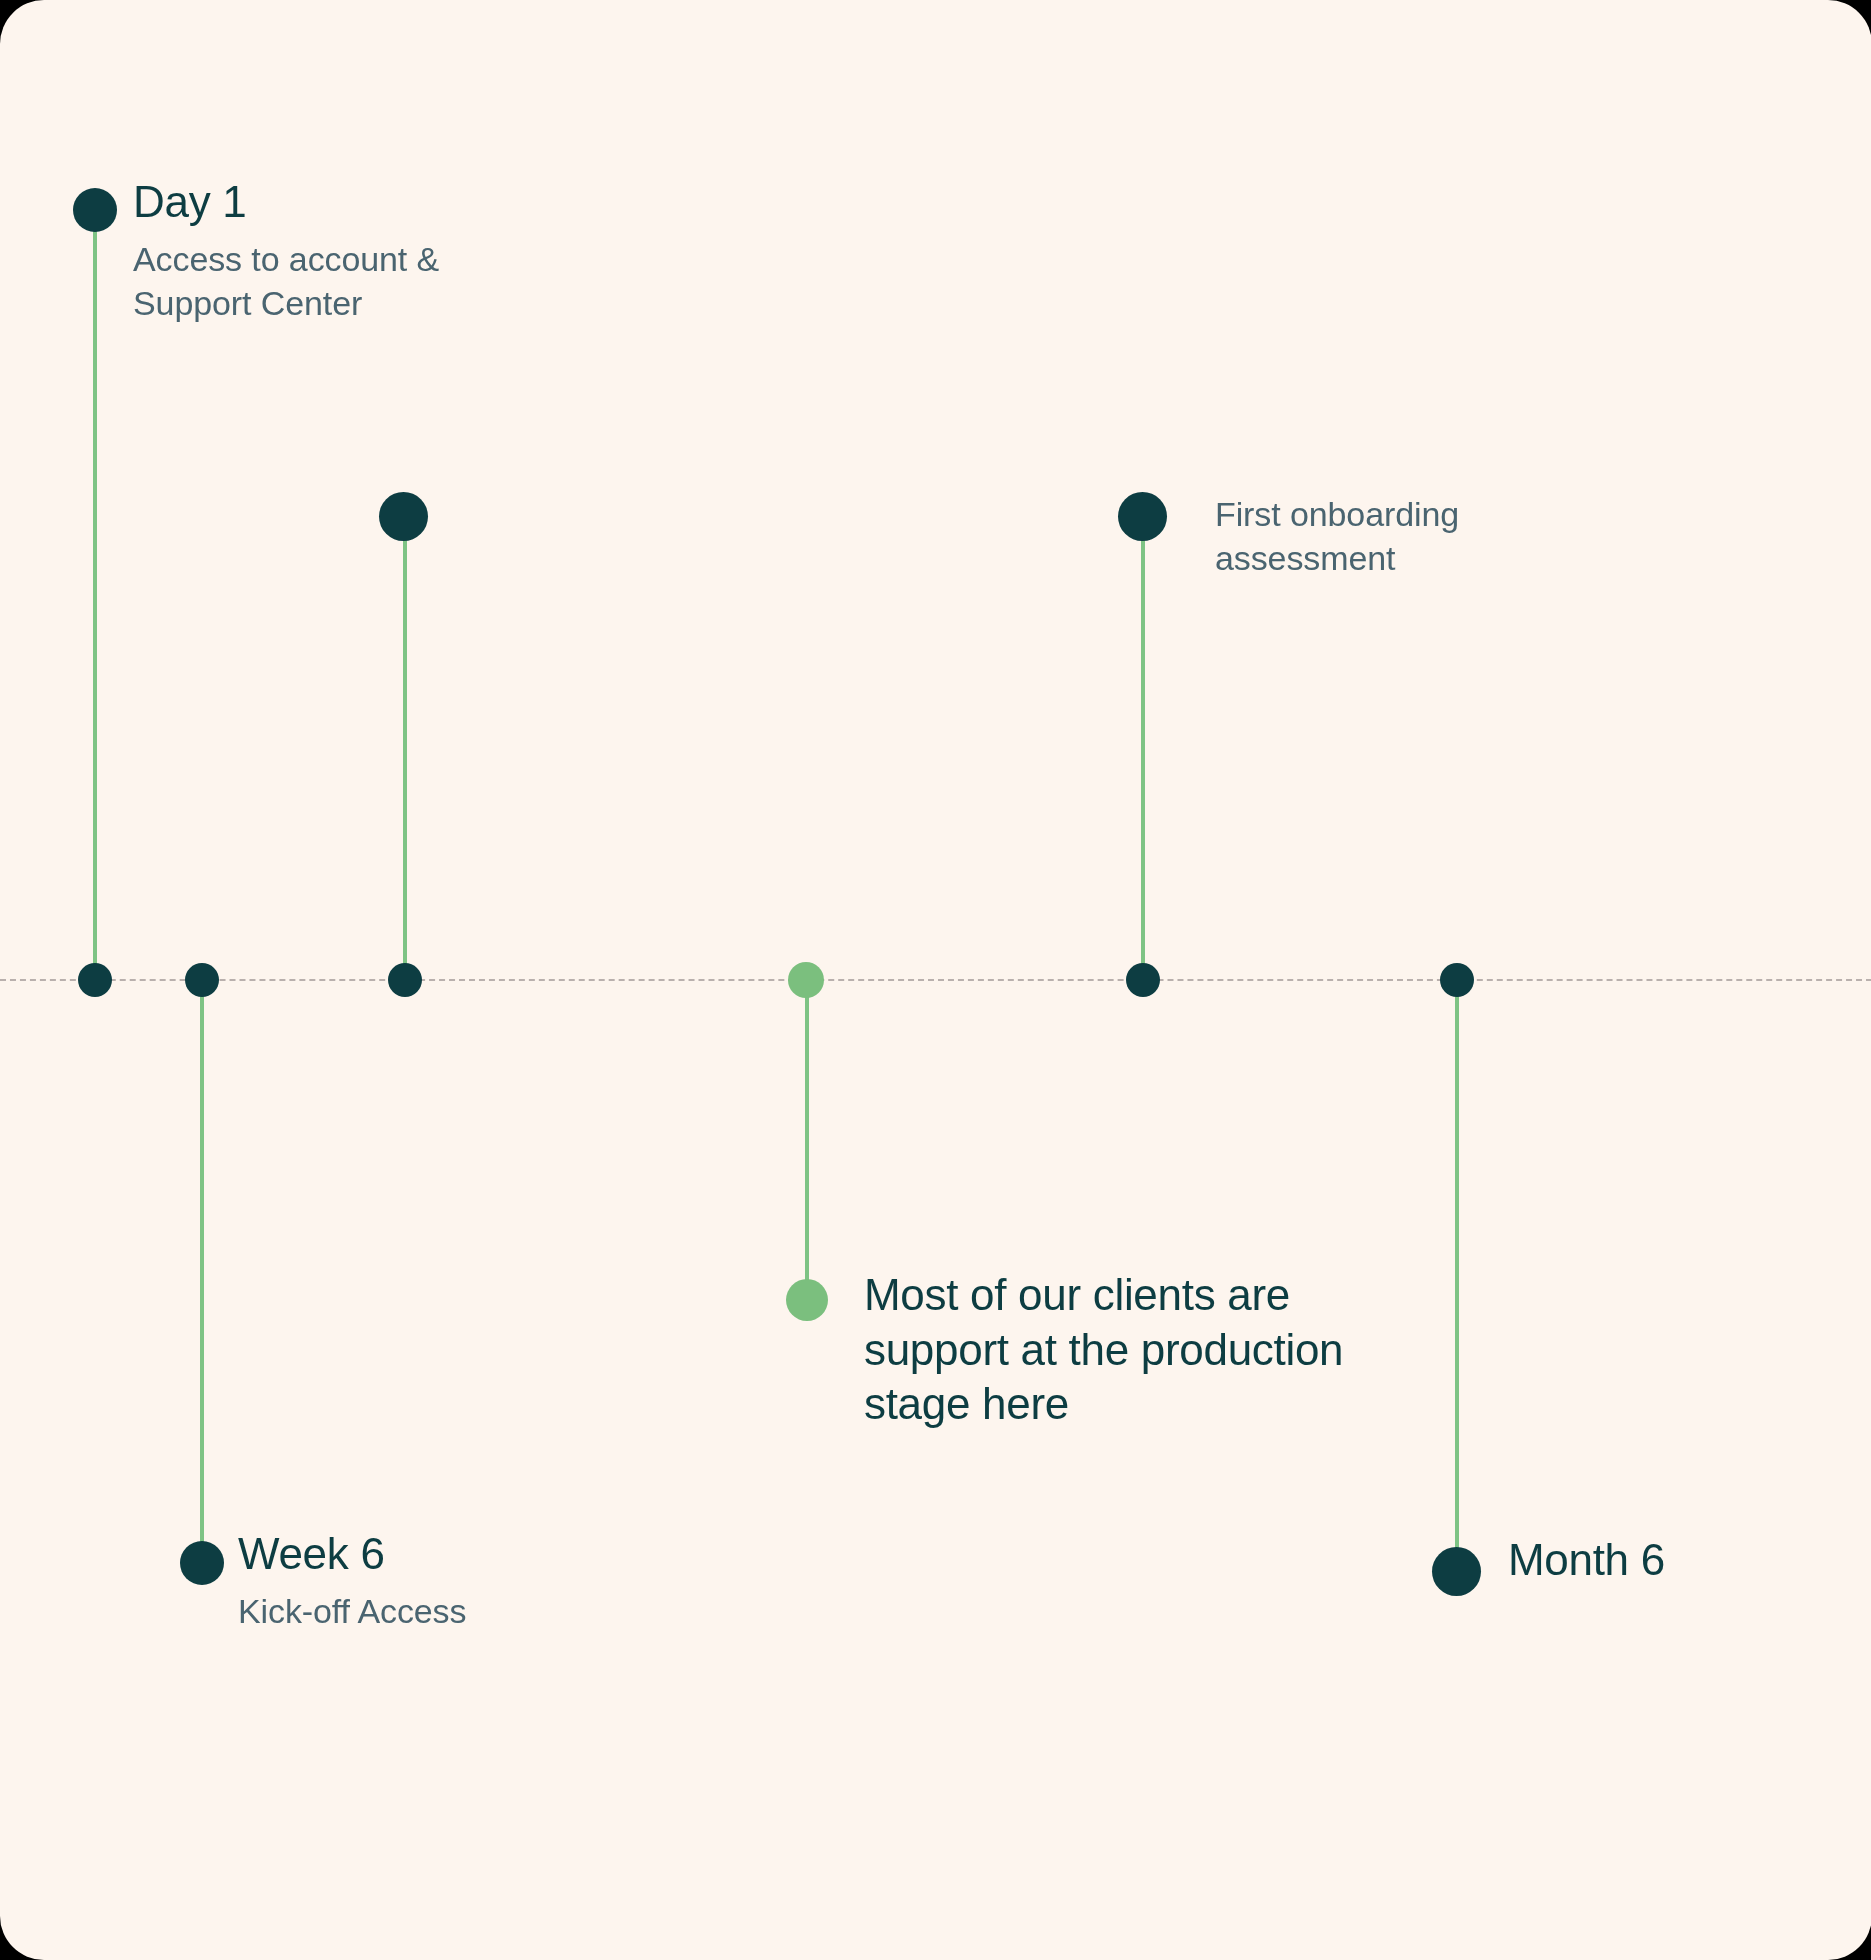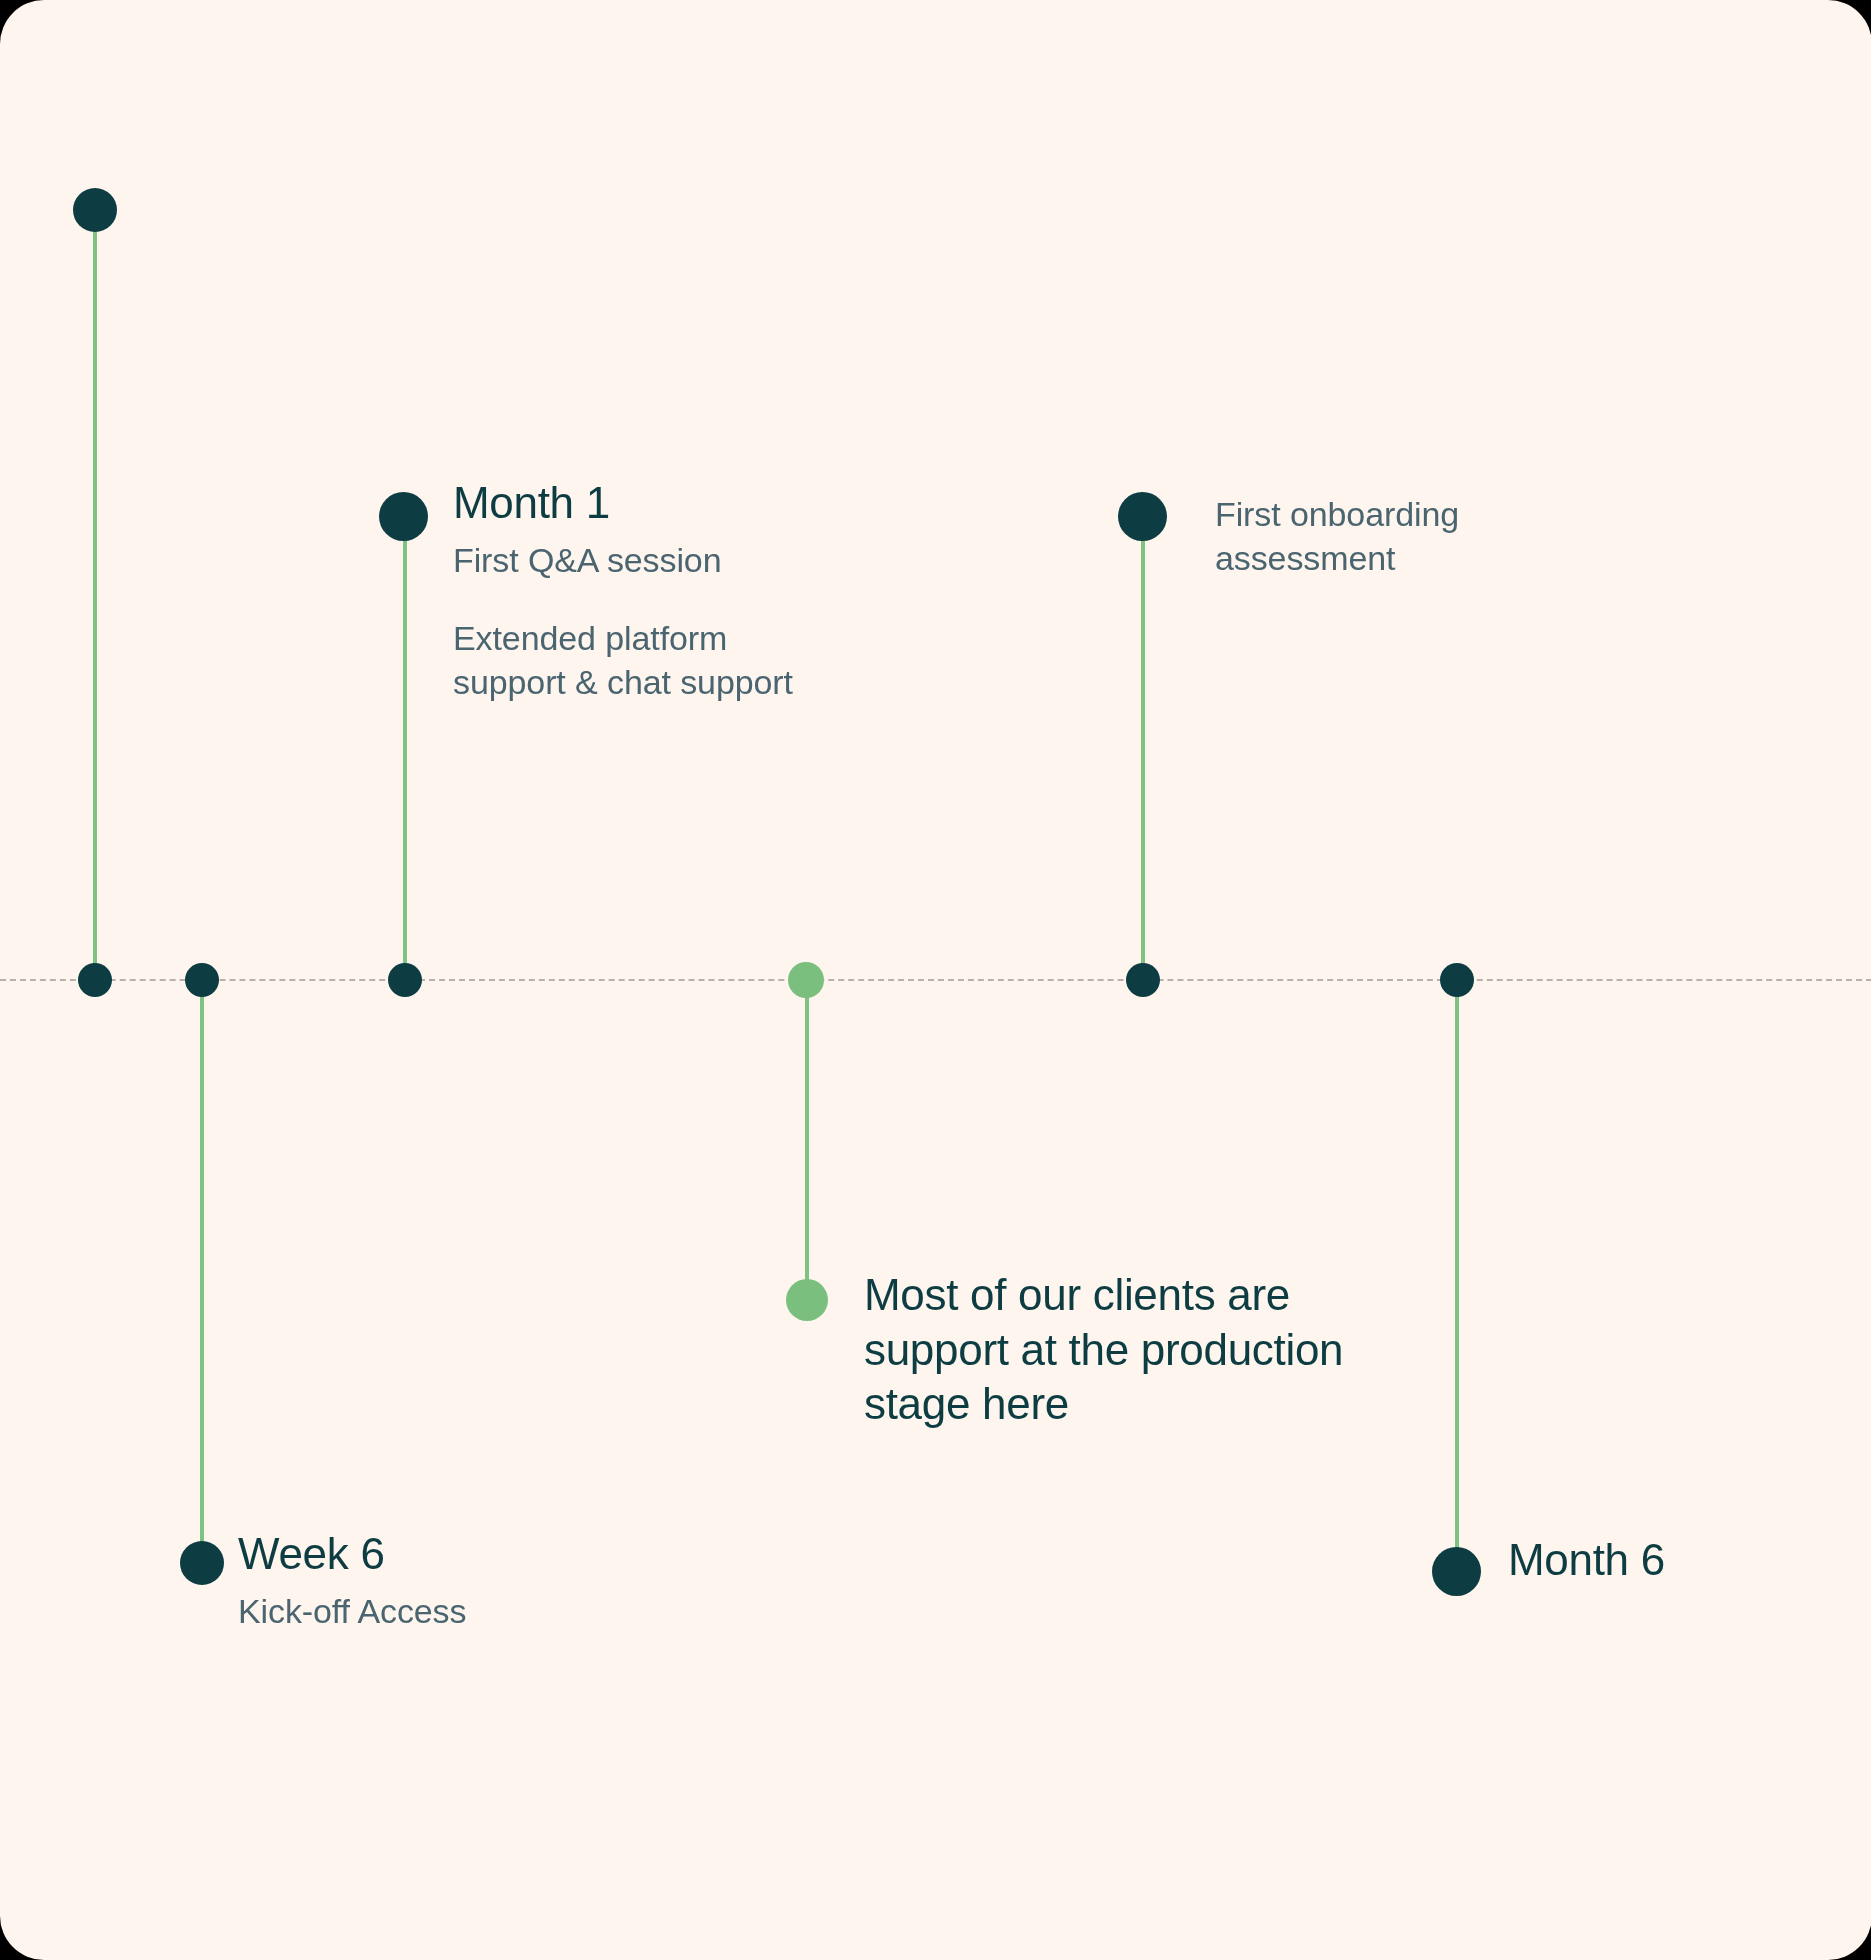--- a/index.html
+++ b/index.html
@@ -78,37 +78,36 @@
 </head>
 <body>
 
 <div class="canvas">
 
   <div class="axis"></div>
 
   <div class="stem" style="left:93px; top:209px; height:770px;"></div>
   <div class="dot" style="left:73px; top:188px; width:44px; height:44px;"></div>
   <div class="dot" style="left:78px; top:963px; width:34px; height:34px;"></div>
+  <div class="block" style="left:133px; top:179px; width:495px;">
+    <div class="title">Day 1</div>
+    <div class="desc" style="margin-top:13.3px; width:418px;">Access to account &amp; Support Center</div>
+  </div>
 
   <div class="stem" style="left:200px; top:980px; height:582px;"></div>
   <div class="dot" style="left:185px; top:963px; width:34px; height:34px;"></div>
   <div class="dot" style="left:180px; top:1541px; width:44px; height:44px;"></div>
   <div class="block" style="left:238px; top:1531px; width:495px;">
     <div class="title">Week 6</div>
     <div class="desc" style="margin-top:13.3px; width:438px;">Kick-off Access</div>
   </div>
 
   <div class="stem" style="left:403px; top:516px; height:464px;"></div>
   <div class="dot" style="left:379px; top:492px; width:49px; height:49px;"></div>
   <div class="dot" style="left:388px; top:963px; width:34px; height:34px;"></div>
-  <div class="block" style="left:453px; top:480px; width:495px;">
-    <div class="title">Month 1</div>
-    <div class="desc" style="margin-top:13.3px; width:409px;">First Q&amp;A session</div>
-    <div class="desc" style="width:380px;">Extended platform support &amp; chat support</div>
-  </div>
 
   <div class="stem" style="left:1141px; top:516px; height:464px;"></div>
   <div class="dot" style="left:1118px; top:492px; width:49px; height:49px;"></div>
   <div class="dot" style="left:1126px; top:963px; width:34px; height:34px;"></div>
   <div class="block" style="left:1191px; top:480px; width:495px;">
     <div class="desc" style="margin-top:13.3px; width:342px;margin-left:24px;">First onboarding assessment</div>
   </div>
 
   <div class="stem" style="left:1455px; top:980px; height:590px;"></div>
   <div class="dot" style="left:1440px; top:963px; width:34px; height:34px;"></div>

